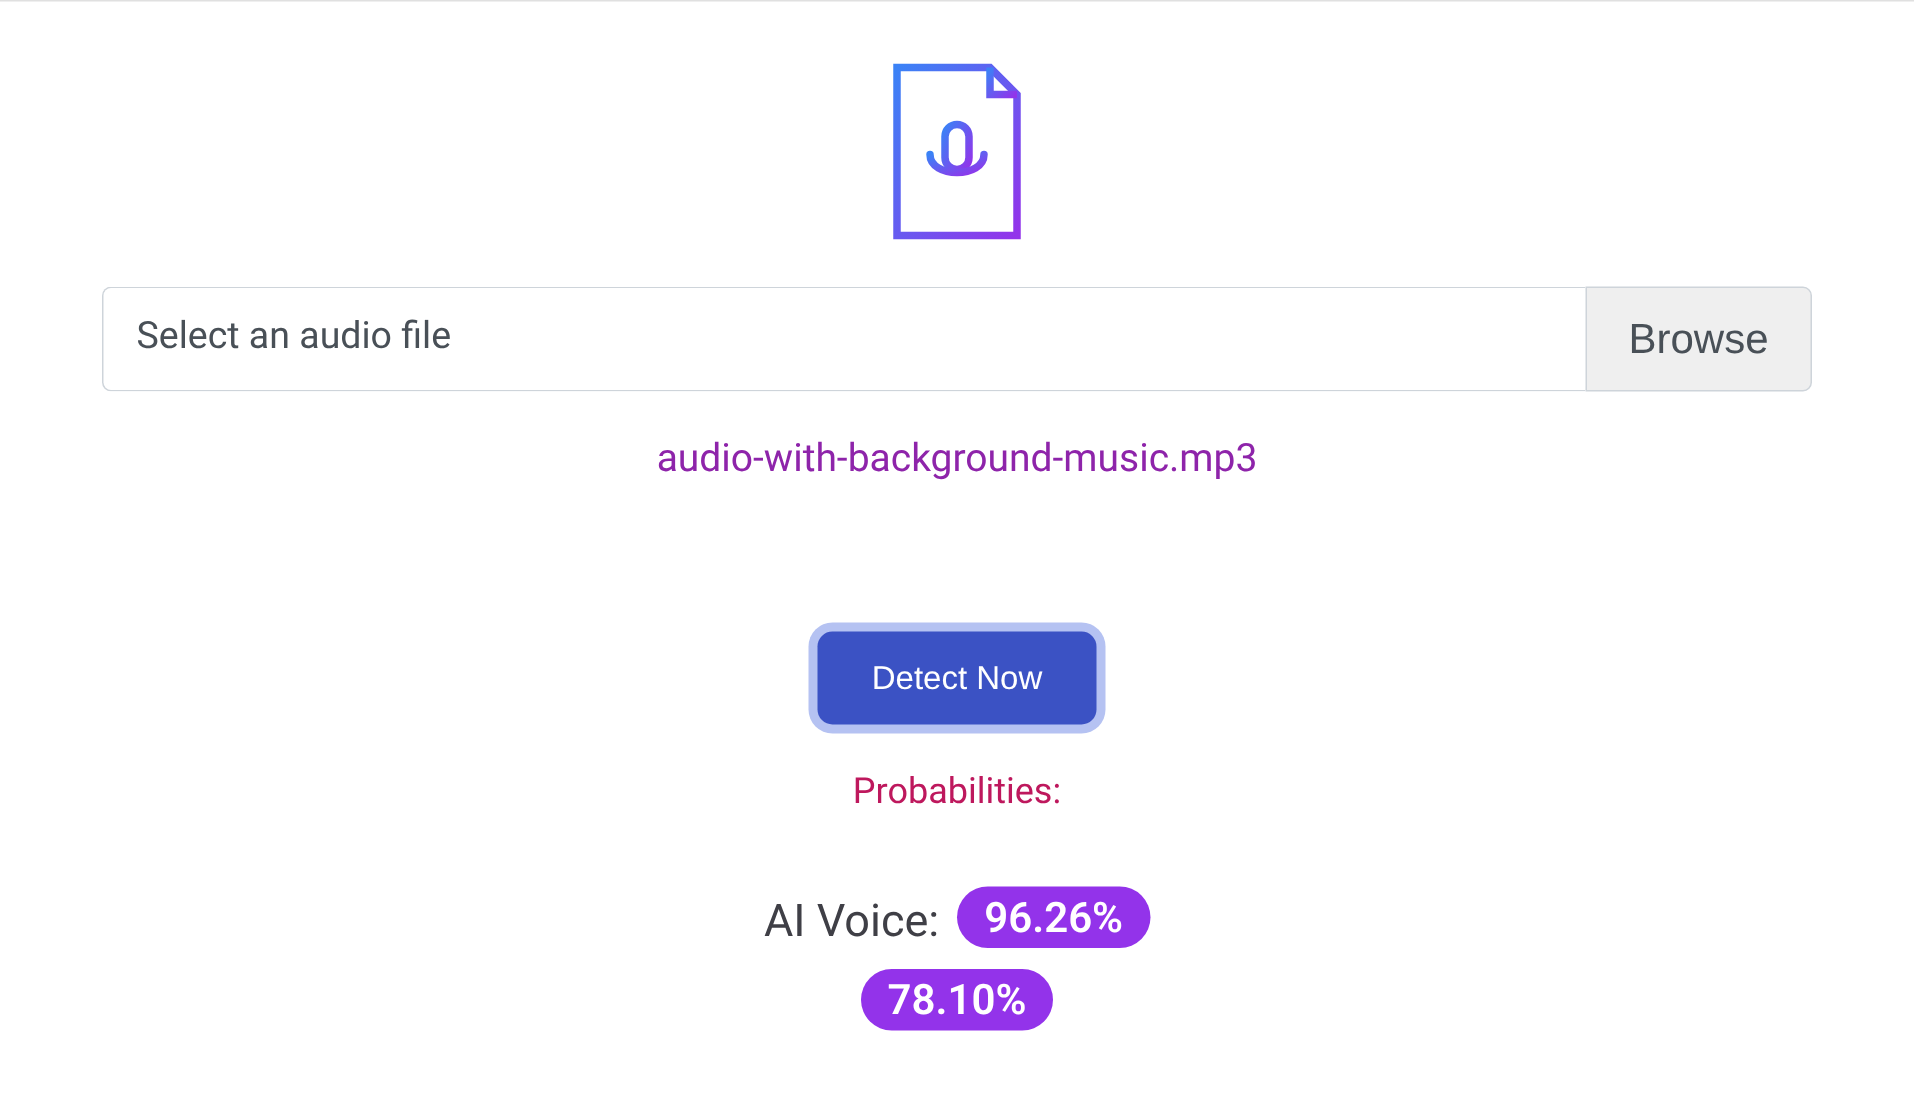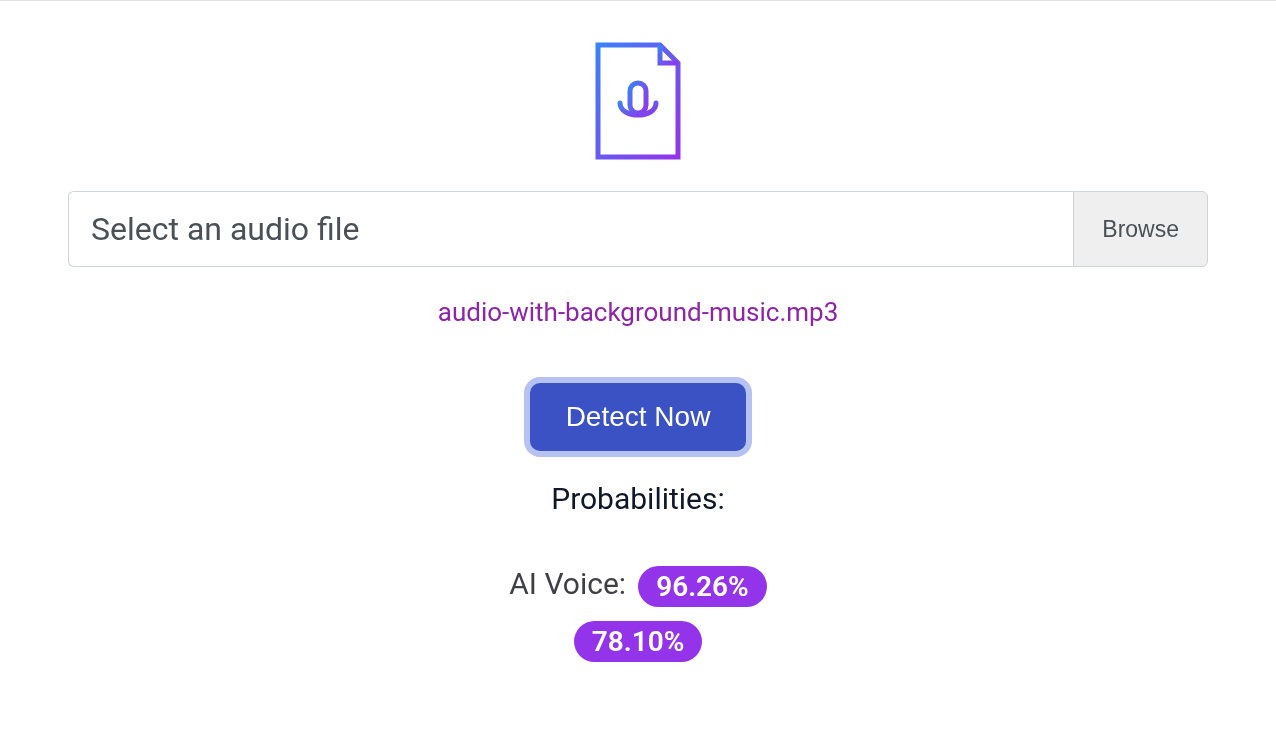--- a/index.html
+++ b/index.html
@@ -30,60 +30,60 @@
       display: flex;
       width: 100%;
       margin-bottom: 30px;
     }
     .file-input-text {
       flex: 1;
       border: 1px solid #ced4da;
       border-right: none;
       border-radius: 6px 0 0 6px;
       padding: 18px 22px;
-      font-size: 32px;
+      font-size: 25px;
       color: #495057;
       text-align: left;
       background: #ffffff;
     }
     .browse-button {
       border: 1px solid #ced4da;
       border-radius: 0 6px 6px 0;
       background: #efefef;
       padding: 18px 28px;
-      font-size: 23px;
+      font-size: 28px;
       color: #495057;
       cursor: pointer;
     }
     .filename {
       color: #8e24aa;
       font-size: 26px;
-      margin-bottom: 56px;
+      margin-bottom: 100px;
     }
     .detect-button {
       background: #3b52c4;
       color: #ffffff;
       border: none;
       border-radius: 10px;
       padding: 18px 36px;
-      font-size: 28px;
+      font-size: 22px;
       font-weight: 500;
       cursor: pointer;
       box-shadow: 0 0 0 6px #b5c2f2;
       margin-bottom: 30px;
     }
     .probabilities-label {
-      font-size: 30px;
-      color: #0f172a;
+      font-size: 24px;
+      color: #be185d;
       margin-bottom: 50px;
     }
     .result-row {
       display: flex;
       justify-content: center;
-      align-items: flex-start;
+      align-items: flex-end;
       font-size: 30px;
       color: #3f3f46;
       margin-bottom: 14px;
     }
     .result-label {
       margin-right: 12px;
     }
     .badge {
       background: #9333ea;
       color: #ffffff;

